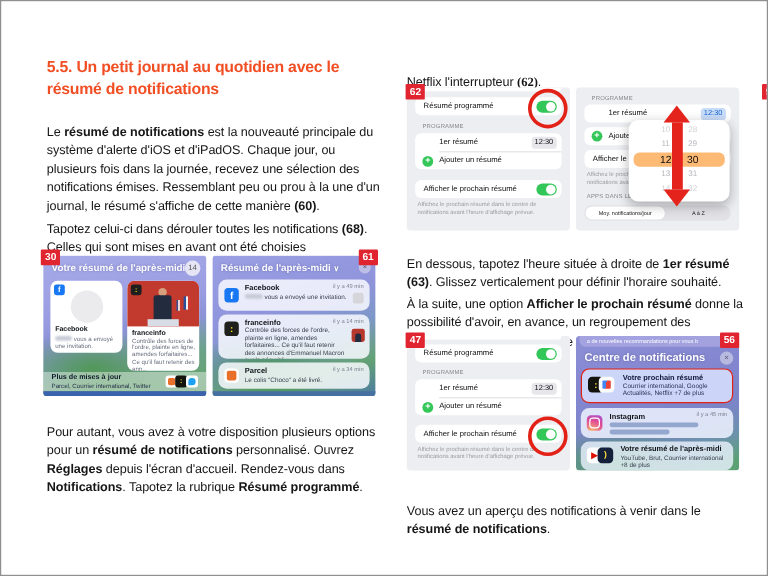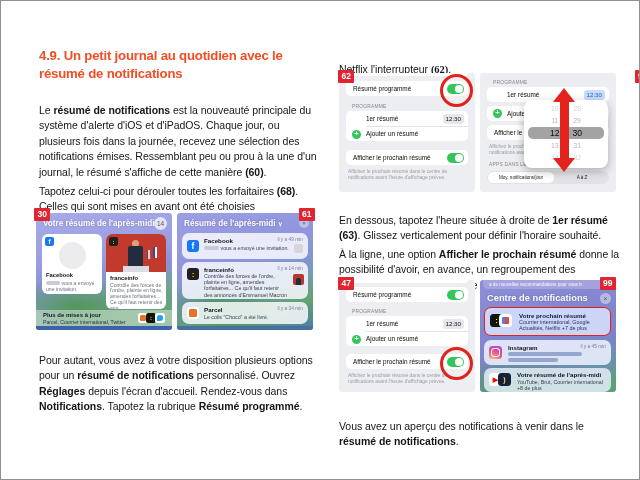--- a/index.html
+++ b/index.html
@@ -57,35 +57,35 @@
   .tgl::after{content:"";position:absolute;top:1px;right:1px;width:8px;height:8px;border-radius:50%;background:#fff}
   .plus{position:absolute;width:9px;height:9px;border-radius:50%;background:#33c658;color:#fff;font-size:7.5px;line-height:8.5px;text-align:center;font-weight:700}
   .sep{position:absolute;height:1px;background:#e4e4e8}
   .circ{position:absolute;border:3px solid #e22117;border-radius:50%;z-index:30;background:transparent}
   .seg{position:absolute;background:#e1e1e6;border-radius:7px}
   .seg .segon{position:absolute;left:1px;top:1px;width:66px;bottom:1px;background:#fff;border-radius:6px;font-size:4.6px;color:#1b1b1f;display:flex;align-items:center;justify-content:center}
   .seg .segoff{position:absolute;right:0;top:0;width:54px;bottom:0;font-size:4.6px;color:#1b1b1f;display:flex;align-items:center;justify-content:center}
   .picker{position:absolute;background:#fff;border-radius:8px;box-shadow:0 3px 10px rgba(0,0,0,.28);z-index:10;overflow:hidden;padding-top:2px}
   .prow{display:flex;justify-content:center;gap:15px;align-items:center;height:12.4px;font-size:6.8px;color:#b7b7bd}
   .prow.dim{color:#d2d2d7}
-  .prow.sel{font-size:8.6px;color:#0d0d0d;background:#a3a3a3;border-radius:5px;margin:0 4px;gap:13px}
+  .prow.sel{font-size:8.6px;color:#0d0d0d;background:#fdba74;border-radius:5px;margin:0 4px;gap:13px}
   .dblarrow{position:absolute;display:flex;flex-direction:column;align-items:center;z-index:35}
   .dblarrow .tu{width:0;height:0;border-left:11px solid transparent;border-right:11px solid transparent;border-bottom:14px solid #e4231c}
   .dblarrow .sh{width:9px;flex:1;background:#e4231c}
   .dblarrow .td{width:0;height:0;border-left:11px solid transparent;border-right:11px solid transparent;border-top:14px solid #e4231c}
   .closebub{position:absolute;border-radius:50%;background:rgba(226,226,238,.55);color:#565666;text-align:center}
   .bannertop{position:absolute;background:rgba(170,168,226,.8);border-radius:0 0 5px 5px;overflow:hidden}
 </style>
 </head>
 <body>
 
-<h1>4.9. Un petit journal au quotidien avec le résumé de notifications</h1>
+<h1>5.5. Un petit journal au quotidien avec le résumé de notifications</h1>
 
 <p class="para" style="left:38px;top:91px;width:282px"><span>Le </span><span style="font-weight: 700;">résumé de notifications</span><span> est la nouveauté principale du système d'alerte d'iOS et d'iPadOS. Chaque jour, ou plusieurs fois dans la journée, recevez une sélection des notifications émises. Ressemblant peu ou prou à la une d'un journal, le résumé s'affiche de cette manière </span><span style="font-weight: 700;">(60)</span><span>.</span></p>
-<p class="para" style="left:38px;top:172px;width:282px;line-height:15.4px"><span>Tapotez celui-ci pour dérouler toutes les forfaitaires </span><span style="font-weight: 700;">(68)</span><span>. Celles qui sont mises en avant ont été choisies automatiquement.</span></p>
+<p class="para" style="left:38px;top:172px;width:282px;line-height:15.4px"><span>Tapotez celui-ci dans dérouler toutes les notifications </span><span style="font-weight: 700;">(68)</span><span>. Celles qui sont mises en avant ont été choisies automatiquement.</span></p>
 
 <div class="shot" style="left:35px;top:212px;width:277px;height:117px">
   <div class="badge" style="left:-2px;top:-5px">30</div>
   <div class="badge" style="right:-2px;top:-5px">61</div>
 
   <div class="panel p60bg" style="left:0;height:117px">
     <div class="wtitle" style="left:7px;top:6px;font-size:8.2px;width:112px">Votre résumé de l'après-midi</div>
     <div class="countbub" style="right:5px;top:4px;width:13px;height:13px;font-size:6.5px;line-height:13px">14</div>
 
     <div style="position:absolute;left:6px;top:21px;width:60px;height:60px;background:#fff;border-radius:6px;overflow:hidden">
@@ -222,25 +222,25 @@
     </div>
     <div class="dblarrow" style="left:72px;top:15px;width:24px;height:84px">
       <div class="tu"></div>
         <div class="sh"></div>
         <div class="td"></div>
     </div>
   </div>
 </div>
 
 <p class="para" style="left:338px;top:201px;width:282px"><span>En dessous, tapotez l'heure située à droite de </span><span style="font-weight: 700;">1er résumé (63)</span><span>. Glissez verticalement pour définir l'horaire souhaité.</span></p>
-<p class="para" style="left:338px;top:235px;width:282px;line-height:15.5px"><span>À la ligne, une option </span><span style="font-weight: 700;">Afficher le prochain résumé</span><span> donne la possibilité d'avoir, en avance, un regroupement des notifications qui seront incluse </span><span style="font-weight: 700;">(64-65)</span><span>.</span></p>
+<p class="para" style="left:338px;top:235px;width:282px;line-height:15.5px"><span>À la suite, une option </span><span style="font-weight: 700;">Afficher le prochain résumé</span><span> donne la possibilité d'avoir, en avance, un regroupement des notifications qui seront incluse </span><span style="font-weight: 700;">(64-65)</span><span>.</span></p>
 
 <div class="shot" style="left:338px;top:279px;width:276px;height:112px">
   <div class="badge" style="left:-1px;top:-3px">47</div>
-  <div class="badge" style="right:-1px;top:-3px">99</div>
+  <div class="badge" style="right:-1px;top:-3px">56</div>
 
   <div class="panel setbg" style="left:0;height:112px">
     <div style="position:absolute;left:7px;top:0;width:122px;height:3px;background:#fff;border-radius:0 0 3px 3px"></div>
     <div class="scard" style="left:7px;top:7px;width:122px;height:15px">
       <div class="srowtxt" style="left:7px;top:4px">Résumé programmé</div>
       <div class="tgl" style="right:4px;top:2.5px"></div>
     </div>
     <div class="slabel" style="left:13px;top:29px">PROGRAMME</div>
     <div class="scard" style="left:7px;top:36px;width:122px;height:30px">
       <div class="srowtxt" style="left:20px;top:4px">1er résumé</div>

